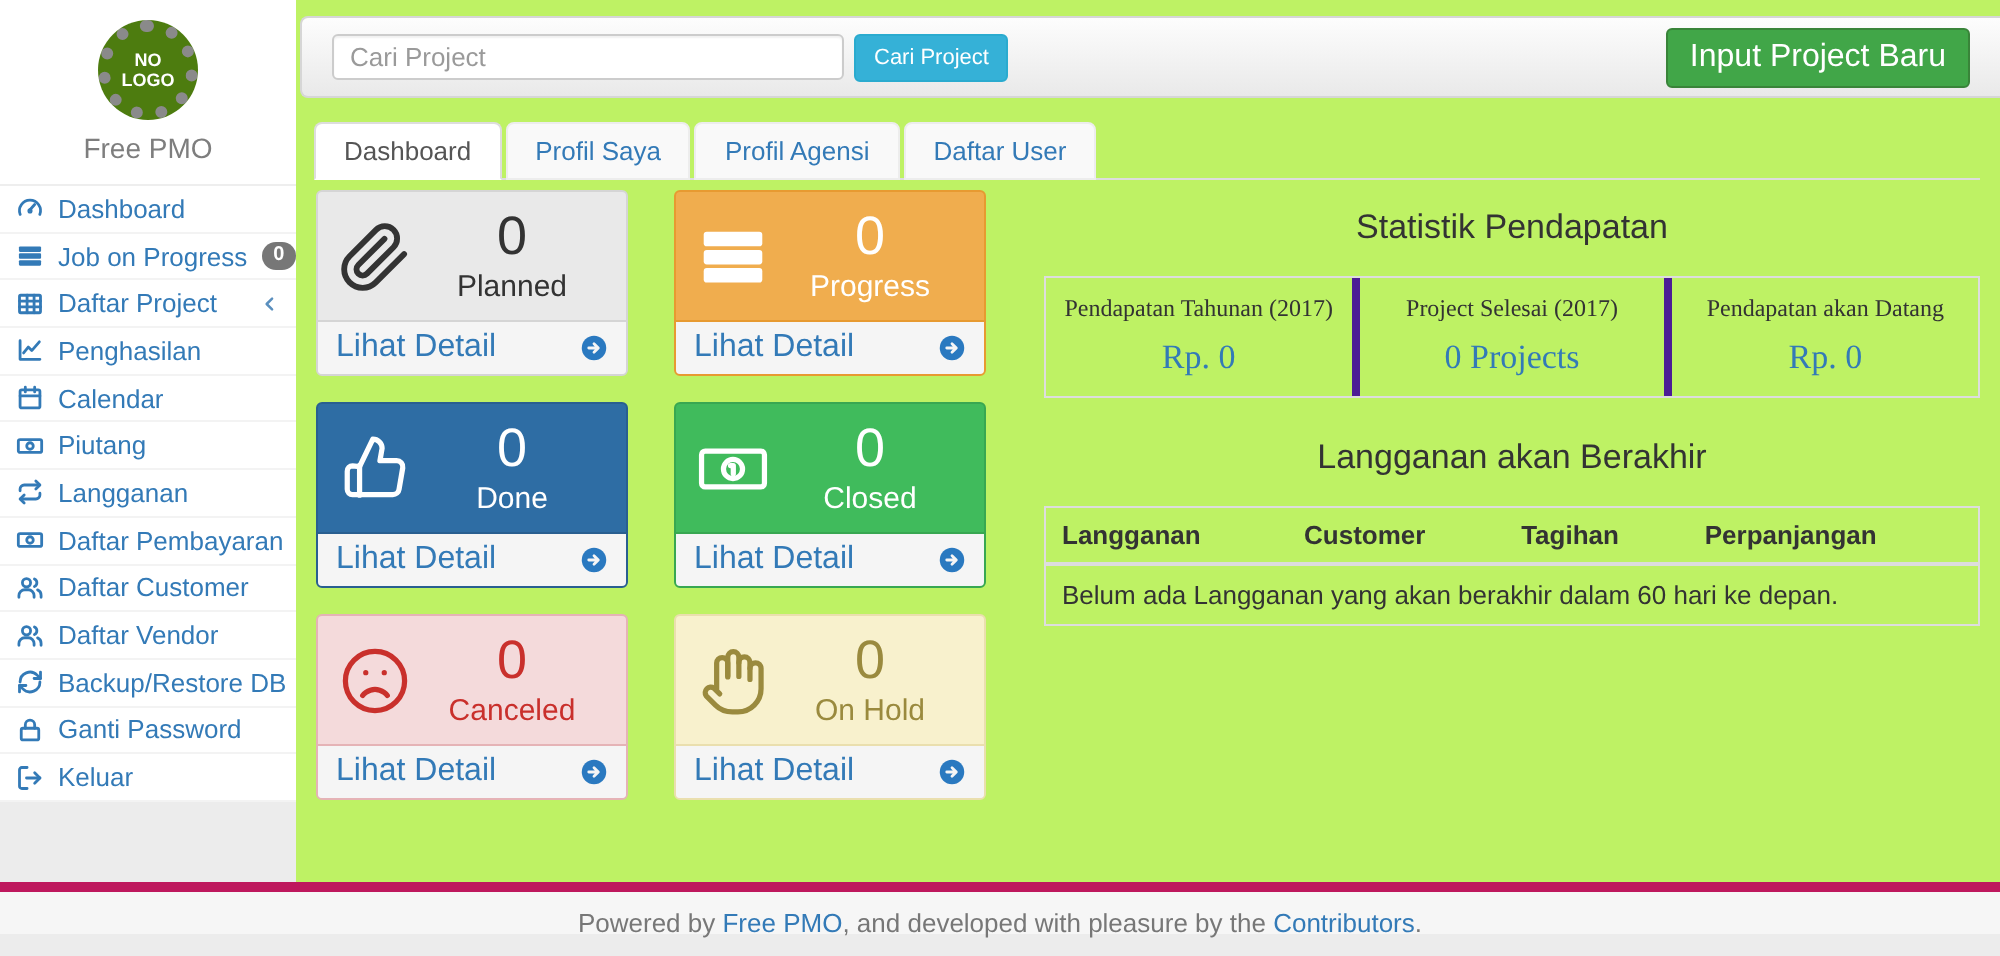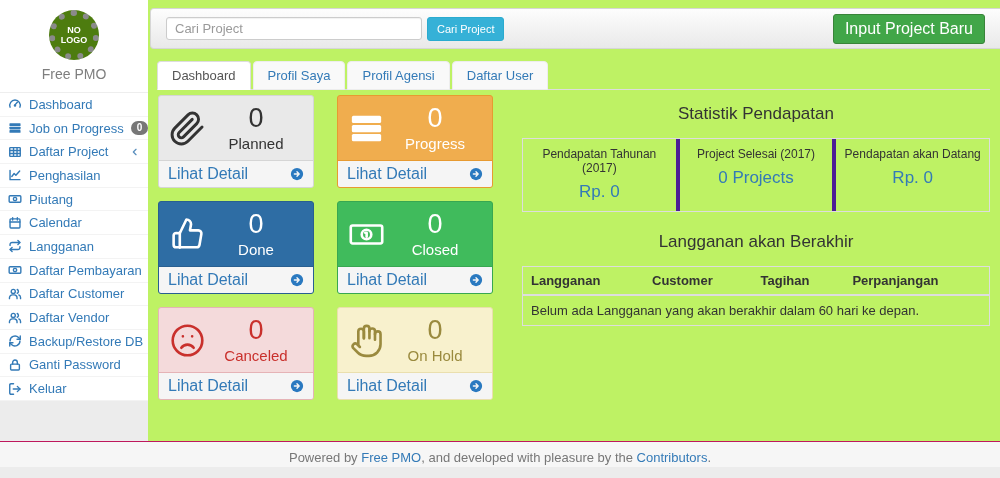--- a/index.html
+++ b/index.html
@@ -85,35 +85,35 @@
   .card-foot {
     background:#f5f5f5; border-top:1px solid var(--card-border);
     padding:4px 9px; display:flex; align-items:center; justify-content:space-between;
   }
   .card-foot a { font-size:16px; color:#337ab7; }
   .foot-arrow { width:14px; height:14px; color:#2a79c0; }
   .foot-arrow svg { width:14px; height:14px; stroke-width:2.4; }
 
   
   .stats { display:flex; border:1px solid #ddd; margin-top:1px; }
-  .stat { flex:1; text-align:center; padding:8px 4px 9px; }
+  .stat { flex:1; text-align:center; padding:8px 4px 9px;font-family:Liberation Serif, serif; }
   .stat + .stat { border-left:4px solid #4c1d95; }
   .stat-label { font-size:12px; color:#333; margin-bottom:7px; }
   .stat-value { font-size:17px; color:#337ab7; cursor:pointer; }
 
   
   .subs-title { margin-top:20px; }
   table.subs { width:100%; border-collapse:collapse; border:1px solid #ddd; font-size:13px; }
   .subs th { text-align:left; font-weight:bold; color:#333; padding:6px 8px; border-bottom:2px solid #ddd; }
   .subs td { padding:7px 8px; color:#333; }
 
   
   .page-footer {
     position:absolute; top:441px; left:0; right:0; height:26px;
-    background:#f6f6f6; border-top:1px solid #be185d;
+    background:#f6f6f6; border-top:5px solid #be185d;
     text-align:center; font-size:13px; color:#777; padding-top:8px; z-index:3;
   }
   .page-footer a { color:#337ab7; }
 </style>
 </head>
 <body>
 
 <div class="sidebar">
   <div class="logo-wrap">
     <div class="logo-seal">
@@ -168,35 +168,35 @@
             <path d="M3.5 4v16h17"></path>
             <path d="m6.5 14.5 4-5 3 3 6.5-7.5"></path>
           </svg>
         </span>
         <span class="slabel">Penghasilan</span>
 
       </div>
       <div class="side-item">
         <span class="sicon">
           <svg viewBox="0 0 24 24">
+            <rect x="3.5" y="5" width="17" height="15.5" rx="1.5"></rect>
+            <path d="M8 2.8v4M16 2.8v4M3.5 10.2h17"></path>
+          </svg>
+        </span>
+        <span class="slabel">Calendar</span>
+
+      </div>
+      <div class="side-item">
+        <span class="sicon">
+          <svg viewBox="0 0 24 24">
             <rect x="2" y="6.5" width="20" height="11" rx="1.5"></rect>
             <circle cx="12" cy="12" r="2.8"></circle>
           </svg>
         </span>
         <span class="slabel">Piutang</span>
-
-      </div>
-      <div class="side-item">
-        <span class="sicon">
-          <svg viewBox="0 0 24 24">
-            <rect x="3.5" y="5" width="17" height="15.5" rx="1.5"></rect>
-            <path d="M8 2.8v4M16 2.8v4M3.5 10.2h17"></path>
-          </svg>
-        </span>
-        <span class="slabel">Calendar</span>
 
       </div>
       <div class="side-item">
         <span class="sicon">
           <svg viewBox="0 0 24 24">
             <path d="m17 2.5 3.5 3.5L17 9.5"></path>
             <path d="M3.5 11V9.5a3.5 3.5 0 0 1 3.5-3.5h13"></path>
             <path d="m7 21.5-3.5-3.5L7 14.5"></path>
             <path d="M20.5 13v1.5a3.5 3.5 0 0 1-3.5 3.5h-13"></path>
           </svg>

